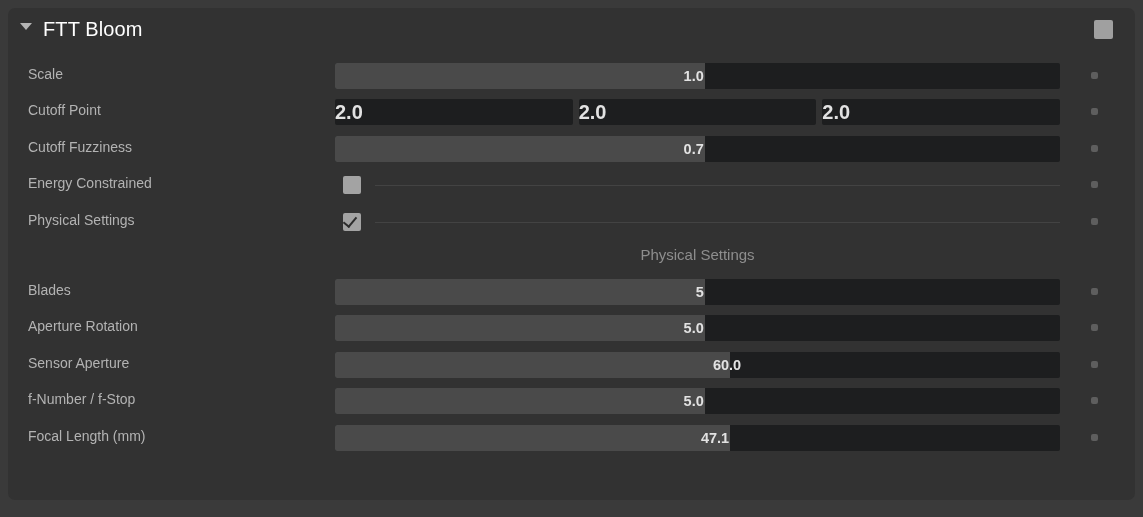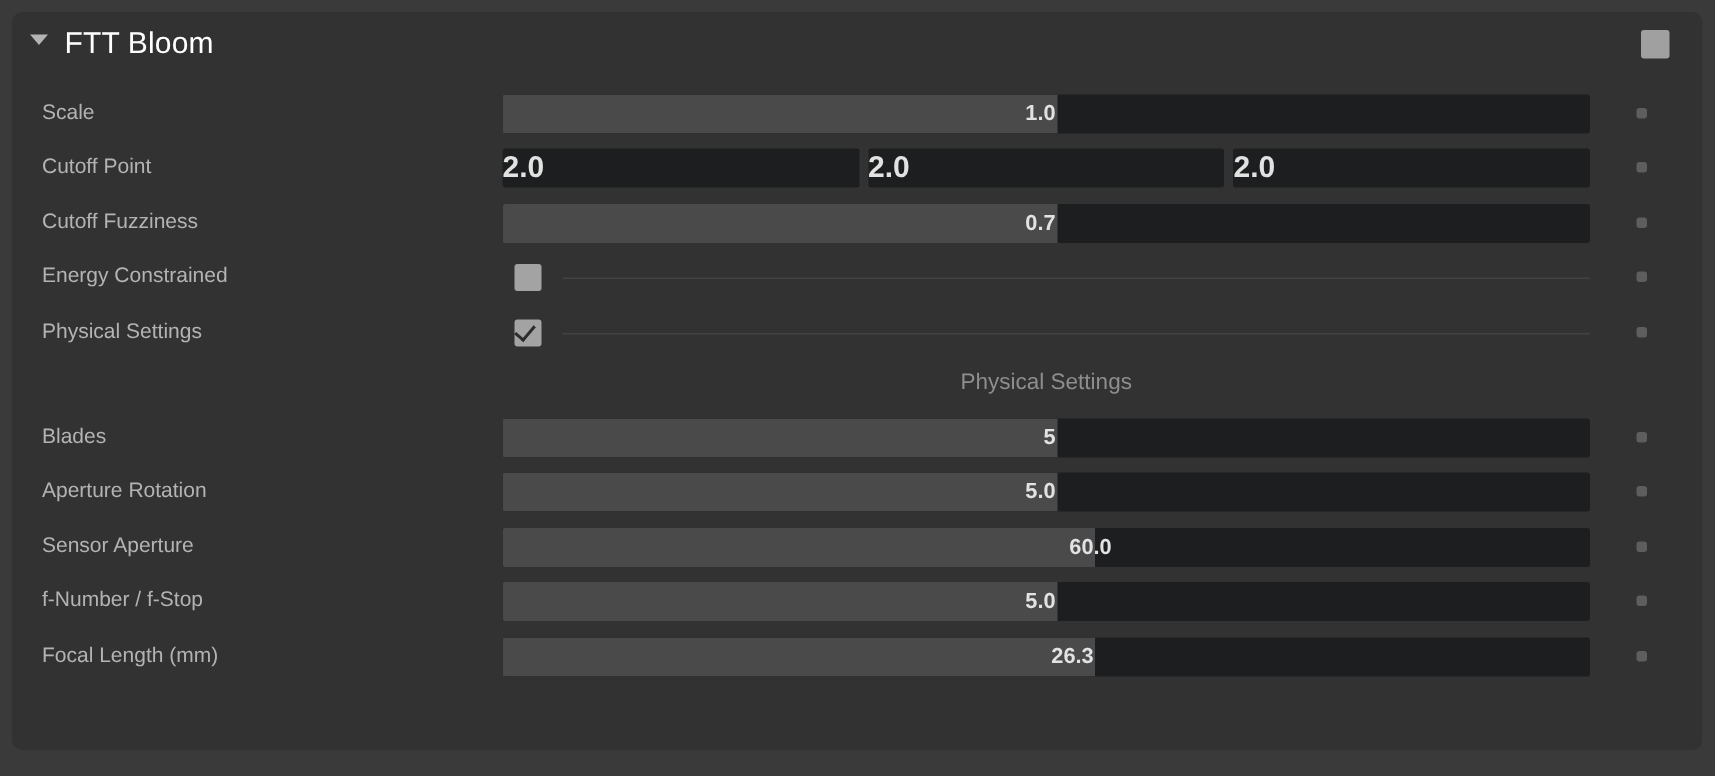--- a/index.html
+++ b/index.html
@@ -313,20 +313,20 @@
             <div class="slider-value" style="left: 51%;">5.0</div>
           </div>
         </div>
         <div class="row-dot"></div>
       </div>
       <div class="row">
         <div class="row-label">Focal Length (mm)</div>
         <div class="control">
           <div class="slider">
             <div class="slider-fill" style="width: 54.5%;"></div>
-            <div class="slider-value" style="left: 54.5%;">26.3</div>
+            <div class="slider-value" style="left: 54.5%;">47.1</div>
           </div>
         </div>
         <div class="row-dot"></div>
       </div>
     </div>
 
 </div>
 
 </body></html>

